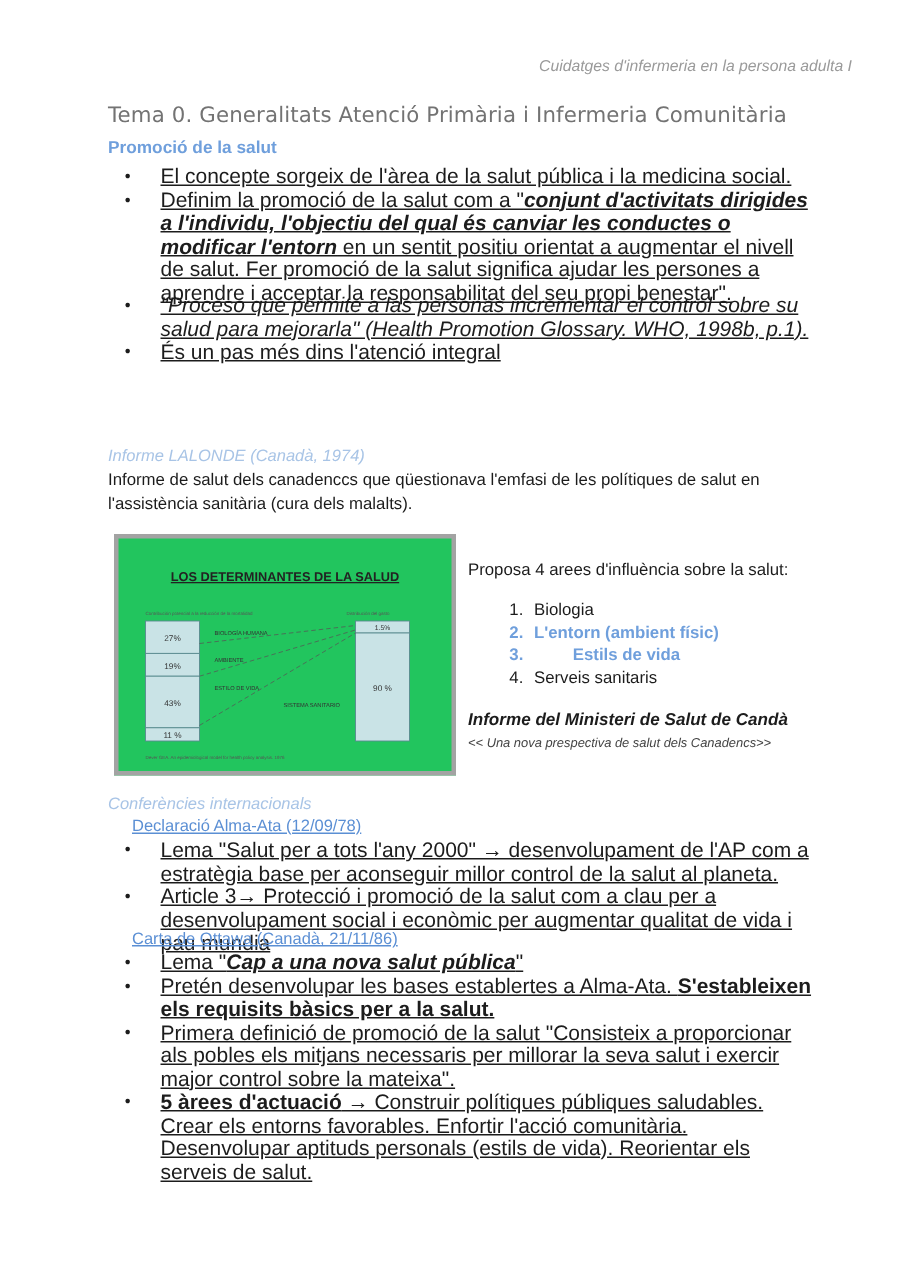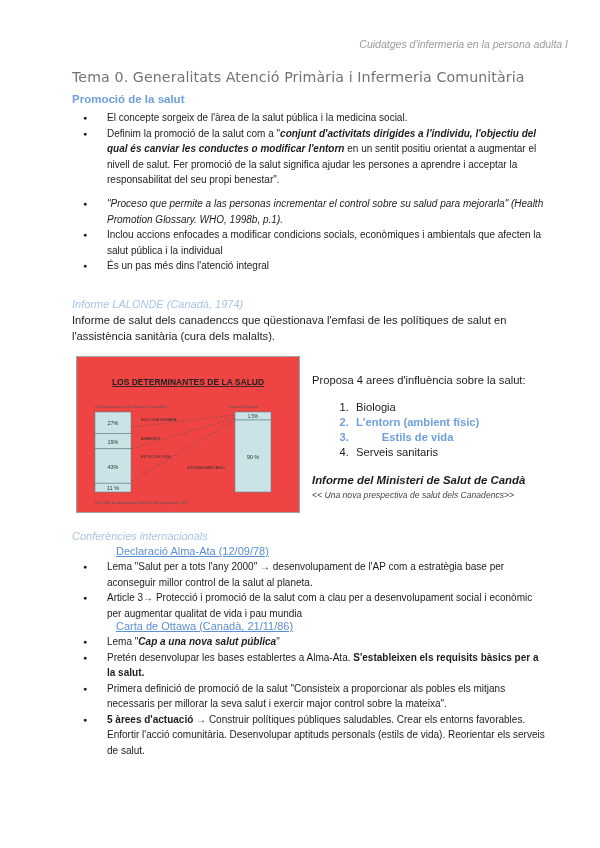--- a/index.html
+++ b/index.html
@@ -10,57 +10,56 @@
   .header-note {
     position: absolute; top: 38px; right: 32px; font-size: 10.5px; font-style: italic; color: #9a9a9a;
   }
   .title {
     position: absolute; left: 72px; top: 69px; font-family: "DejaVu Sans", sans-serif;
     font-size: 14.2px; color: #737373; letter-spacing: 0.1px;
   }
   .section-head {
     position: absolute; left: 72px; top: 93px; font-size: 11.5px; font-weight: bold; color: #6f9fdc;
   }
-  ul.b { position: absolute; left: 72px; margin: 0; padding: 0 0 0 35px; list-style: none; font-size: 10px; line-height: 15.5px; }
+  ul.b { position: absolute; left: 72px; margin: 0; padding: 0 0 0 35px; list-style: none; font-size: 14px; line-height: 15.5px; text-decoration: underline; }
   ul.b li { position: relative; }
   ul.b li::before { content: "\25CF"; position: absolute; left: -24px; font-size: 7px; top: 0px; }
   .bi { font-weight: bold; font-style: italic; }
   .it { font-style: italic; }
   .bold { font-weight: bold; }
   .subhead-light {
     position: absolute; left: 72px; font-size: 11px; font-style: italic; color: #a8c4e6;
   }
   .link {
-    position: absolute; left: 88px; font-size: 11px; color: #5b8fd4; text-decoration: underline; padding-left: 28px;
+    position: absolute; left: 60px; font-size: 11px; color: #5b8fd4; text-decoration: underline; padding-left: 28px;
   }
   .para { position: absolute; left: 72px; font-size: 11.2px; line-height: 16px; width: 460px; }
   .chart-frame {
     position: absolute; left: 76px; top: 356px; width: 222px; height: 155px;
-    border: 1px solid #a3a3a3; background: #ef4444;
+    border: 3px solid #a3a3a3; background: #22c55e;
   }
   .right-col { position: absolute; left: 312px; font-size: 11.2px; }
   ol.areas { position: absolute; left: 330px; top: 400px; margin: 0; padding: 0 0 0 22px; font-size: 11.2px; line-height: 15px; }
   ol.areas li { padding-left: 4px; }
   .blue-b { color: #6f9fdc; font-weight: bold; text-align: center; }
 </style>
 </head>
 <body>
 
 <div class="header-note">Cuidatges d'infermeria en la persona adulta I</div>
 <div class="title">Tema 0. Generalitats Atenció Primària i Infermeria Comunitària</div>
 <div class="section-head">Promoció de la salut</div>
 
 <ul class="b" style="top:110px; width:440px;">
   <li><span>El concepte sorgeix de l'àrea de la salut pública i la medicina social.</span></li>
   <li><span>Definim la promoció de la salut com a "</span><span class="bi">conjunt d'activitats dirigides a l'individu, l'objectiu del qual és canviar les conductes o modificar l'entorn</span><span> en un sentit positiu orientat a augmentar el nivell de salut. Fer promoció de la salut significa ajudar les persones a aprendre i acceptar la responsabilitat del seu propi benestar".</span></li>
 </ul>
 
 <ul class="b" style="top:196px; width:440px;">
   <li class="it"><span>"Proceso que permite a las personas incrementar el control sobre su salud para mejorarla" (Health Promotion Glossary. WHO, 1998b, p.1).</span></li>
-  <li><span> Inclou accions enfocades a modificar condicions socials, econòmiques i ambientals que afecten la salut pública i la individual</span></li>
   <li><span>És un pas més dins l'atenció integral</span></li>
 </ul>
 
 <div class="subhead-light" style="top:298px;">Informe LALONDE (Canadà, 1974)</div>
 <div class="para" style="top:312px;">Informe de salut dels canadenccs que qüestionava l'emfasi de les polítiques de salut en l'assistència sanitària (cura dels malalts).</div>
 
 <div class="chart-frame">
   <svg id="chart" width="222" height="155">
       <text x="111" y="28" text-anchor="middle" font-size="8.5" font-weight="bold" fill="#222" text-decoration="underline" font-family="Liberation Sans, sans-serif">LOS DETERMINANTES DE LA SALUD</text>
       <rect x="18" y="55" width="36" height="21.6" fill="#c9e3e6" stroke="#5a8a90" stroke-width="0.6"></rect>

